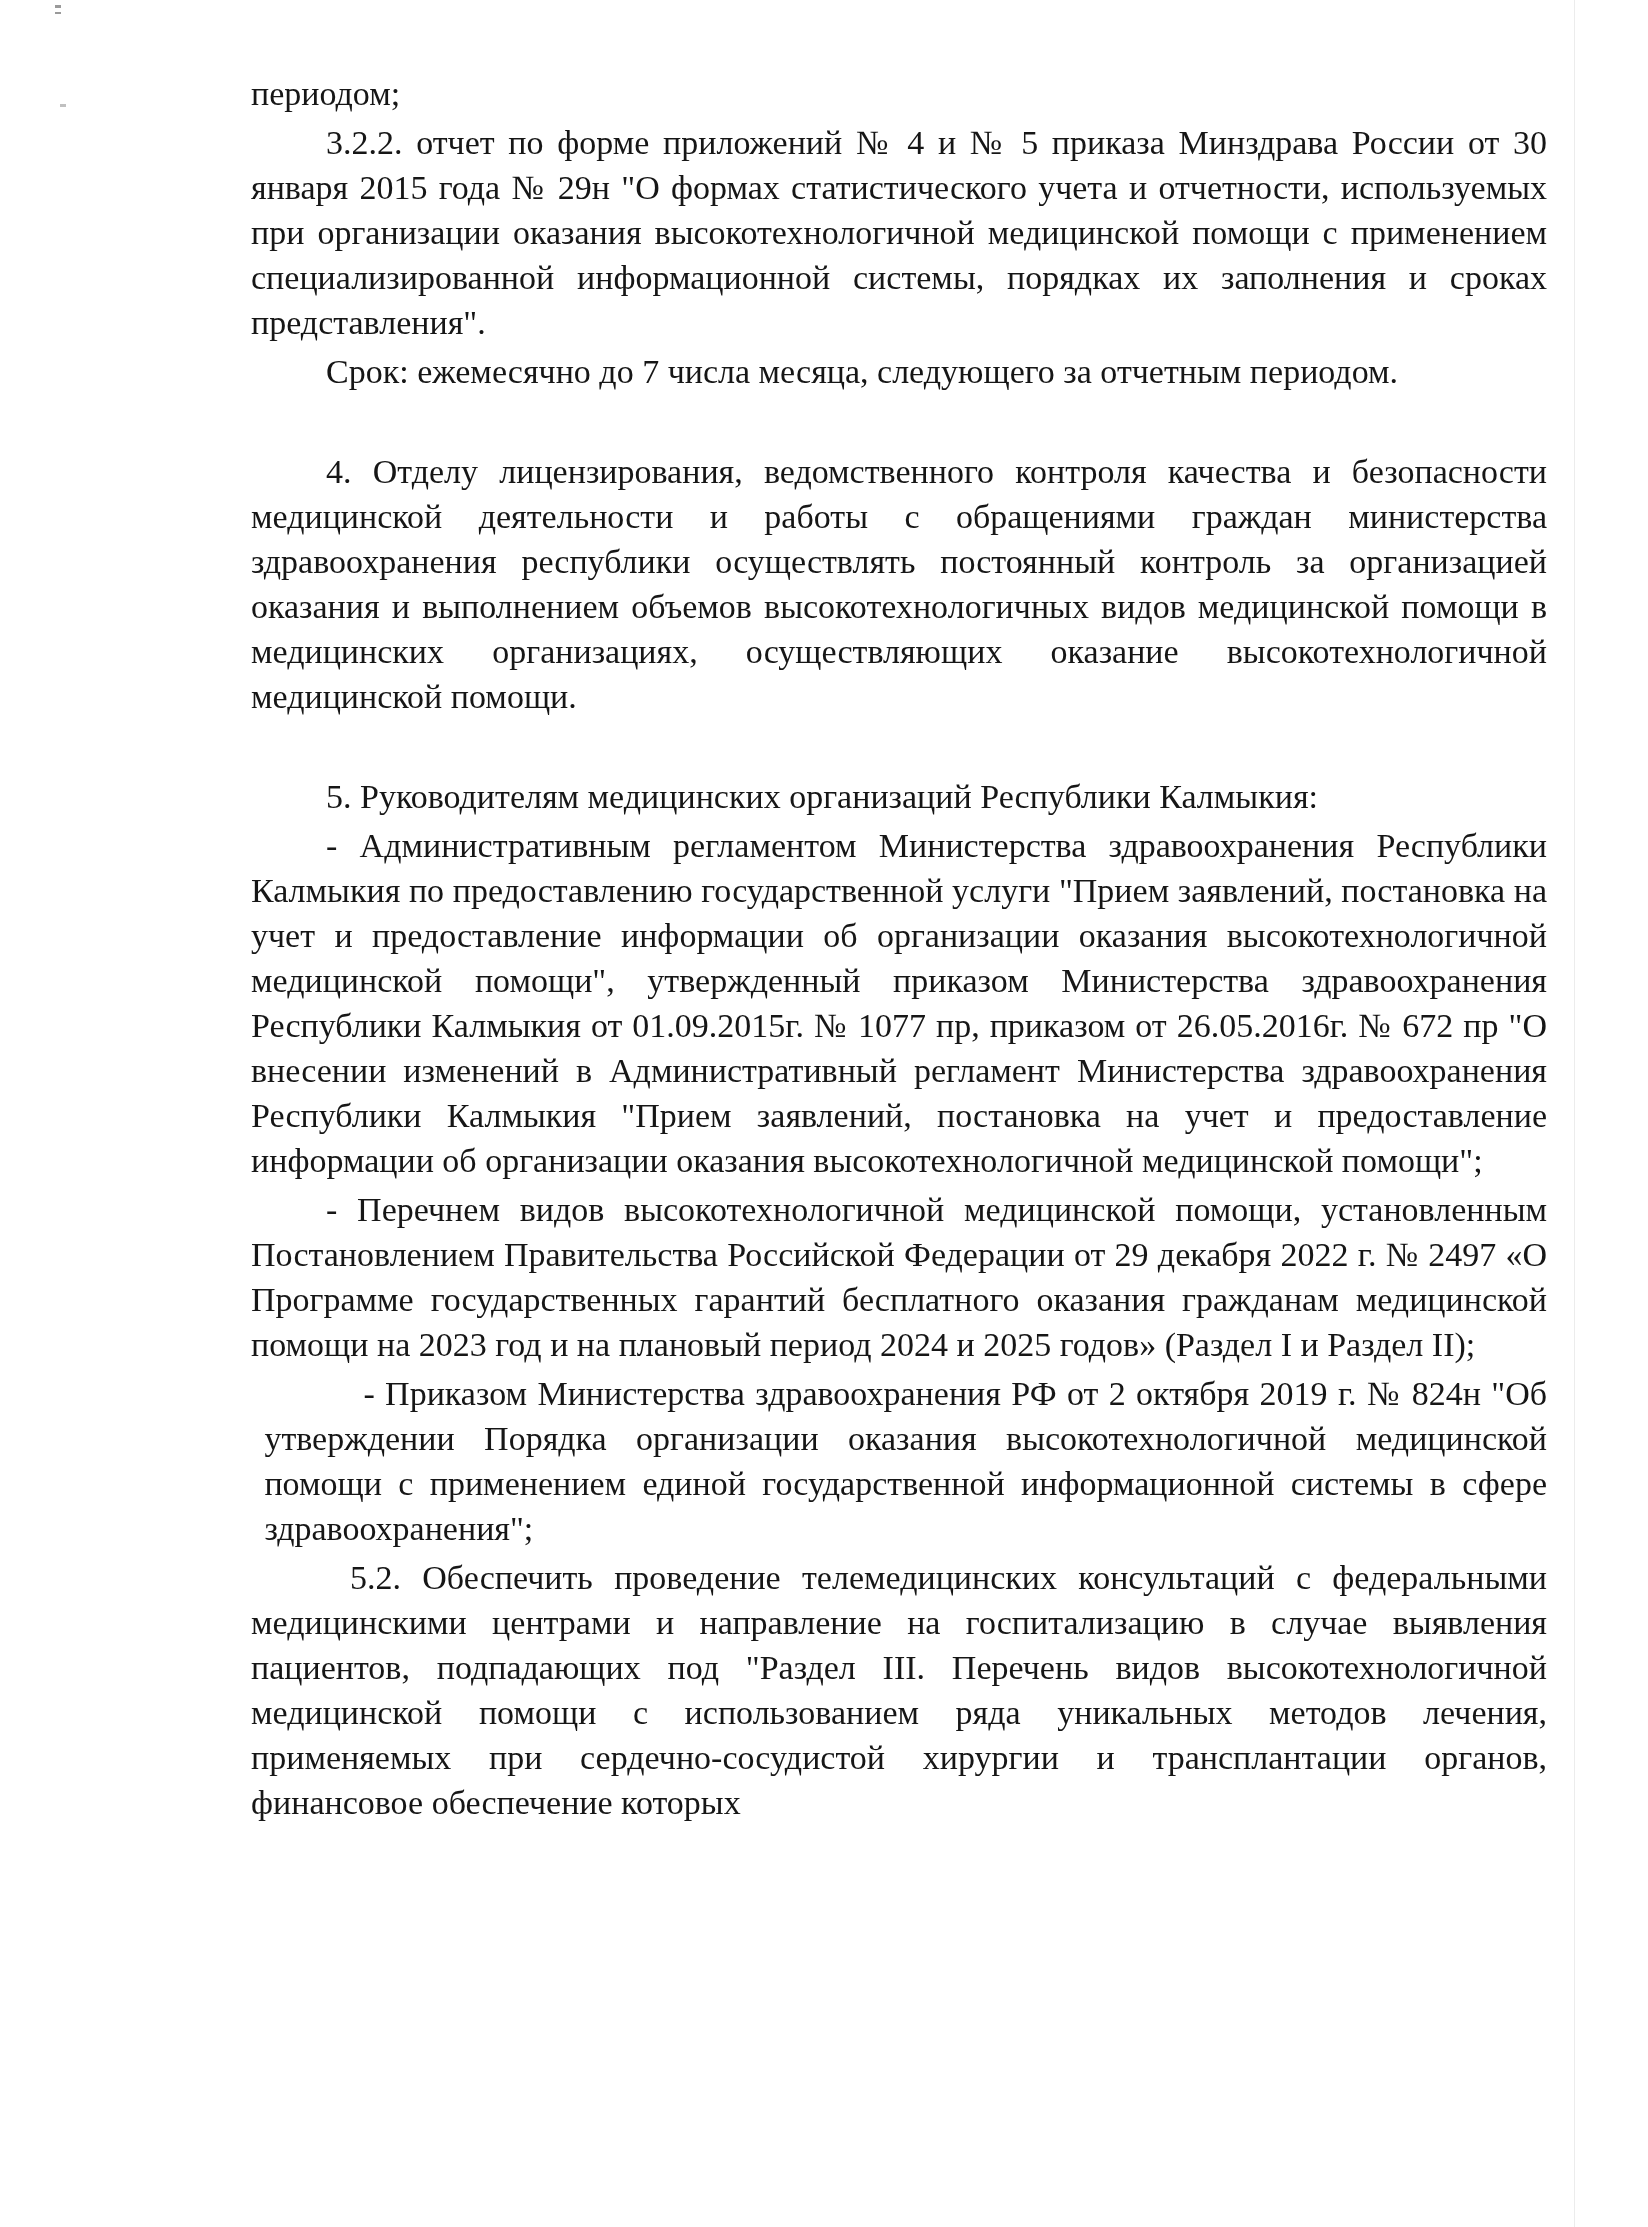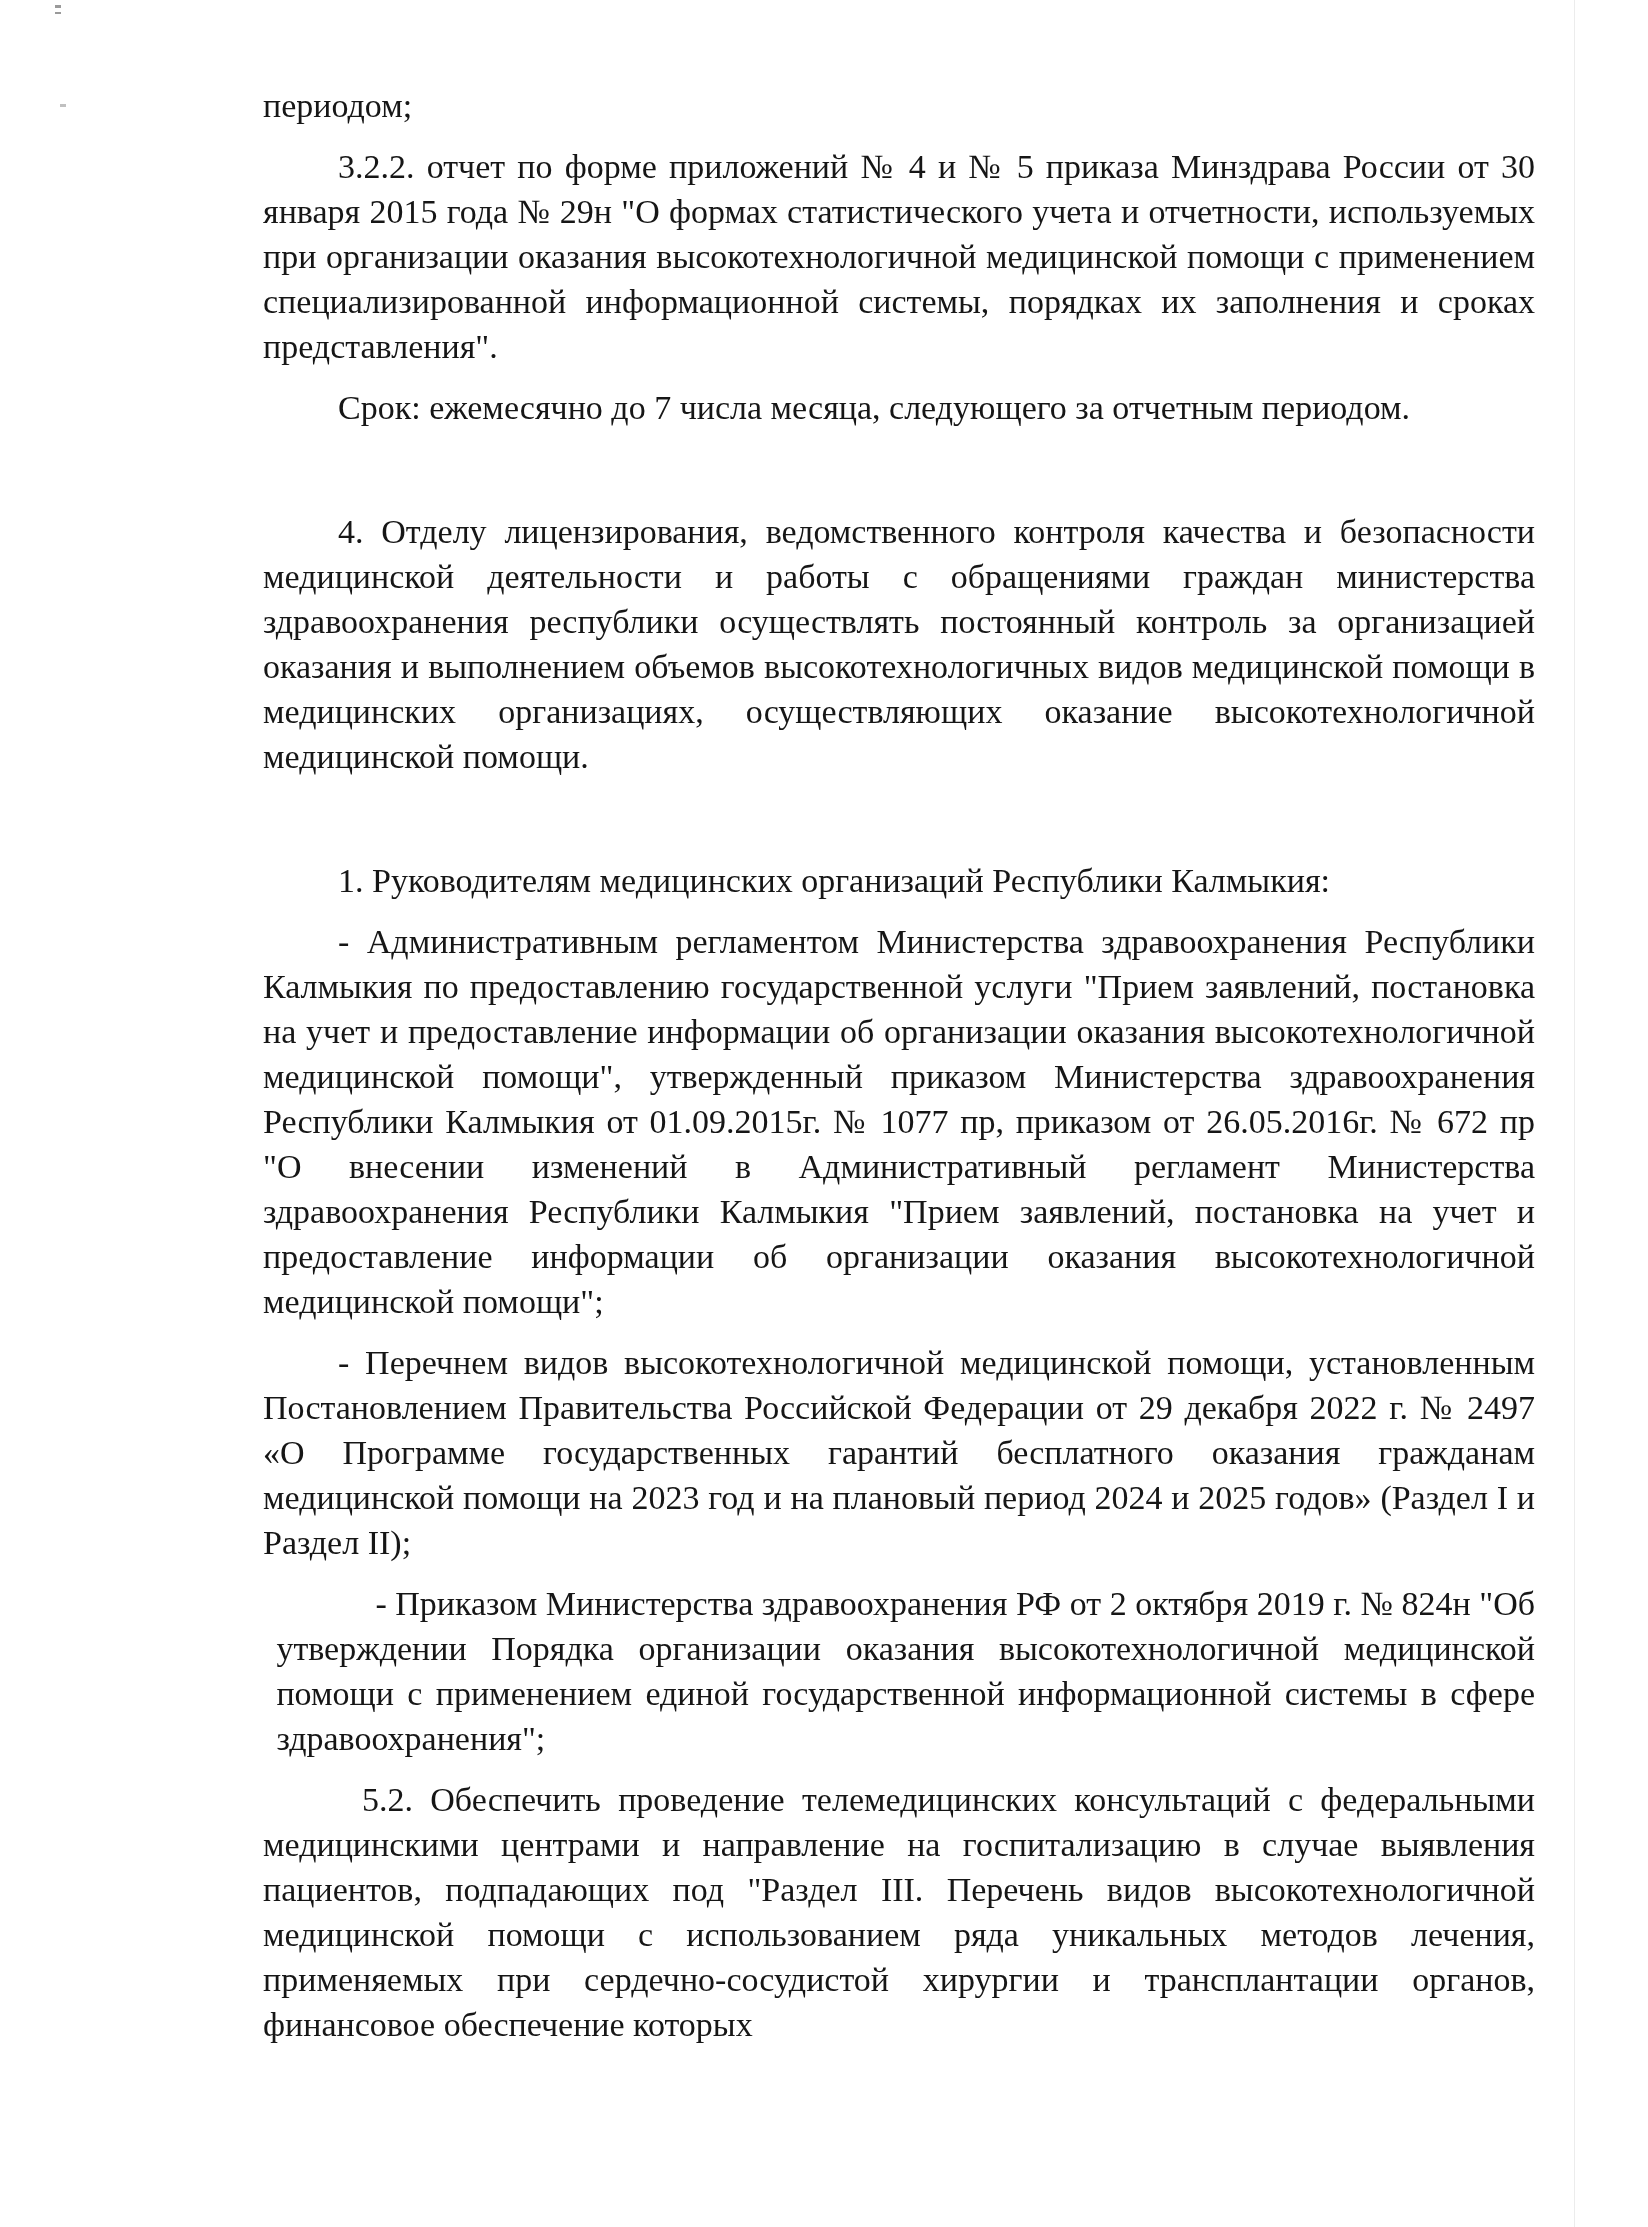--- a/index.html
+++ b/index.html
@@ -7,21 +7,21 @@
   .page {
     position: absolute; left: 0; top: 0; width: 1648px; height: 2227px; background: #fff;
   }
   .scan-mark { position: absolute; background: #9a9a9a; }
   .fold-line { position: absolute; left: 1574px; top: 0; width: 1.3px; height: 2227px; background: #ececec; }
   .text {
     position: absolute; left: 247px; top: 67px; width: 1304px;
     font-family: "Liberation Serif", "DejaVu Serif", serif;
     font-size: 34px; line-height: 45px; color: #161616;
   }
-  .p { margin: 16px; text-align: justify; text-align-last: left; }
+  .p { margin: 4px; text-align: justify; text-align-last: left; }
   .indent { text-indent: 75px; }
   .indent2 { text-indent: 99px; }
   .hang { padding-left: 13.4px; }
   .gap-lg { height: 47px; }
 </style>
 </head>
 <body>
 
 <div class="page">
   <div class="scan-mark" style="left:55px;top:5.4px;width:6px;height:2.7px;"></div>
@@ -29,20 +29,20 @@
   <div class="scan-mark" style="left:60px;top:104px;width:6px;height:2.7px;background:#c0c0c0;"></div>
   <div class="fold-line"></div>
 
   <div class="text">
     <p class="p">периодом;</p>
     <p class="p indent">3.2.2. отчет по форме приложений № 4 и № 5 приказа Минздрава России от 30 января 2015 года № 29н "О формах статистического учета и отчетности, используемых при организации оказания высокотехнологичной медицинской помощи с применением специализированной информационной системы, порядках их заполнения и сроках представления".</p>
     <p class="p indent">Срок: ежемесячно до 7 числа месяца, следующего за отчетным периодом.</p>
     <div class="gap-lg"></div>
     <p class="p indent">4. Отделу лицензирования, ведомственного контроля качества и безопасности медицинской деятельности и работы с обращениями граждан министерства здравоохранения республики осуществлять постоянный контроль за организацией оказания и выполнением объемов высокотехнологичных видов медицинской помощи в медицинских организациях, осуществляющих оказание высокотехнологичной медицинской помощи.</p>
     <div class="gap-lg"></div>
-    <p class="p indent">1. Руководителям медицинских организаций Республики Калмыкия:</p>
+    <p class="p indent">5. Руководителям медицинских организаций Республики Калмыкия:</p>
     <p class="p indent">- Административным регламентом Министерства здравоохранения Республики Калмыкия по предоставлению государственной услуги "Прием заявлений, постановка на учет и предоставление информации об организации оказания высокотехнологичной медицинской помощи", утвержденный приказом Министерства здравоохранения Республики Калмыкия от 01.09.2015г. № 1077 пр, приказом от 26.05.2016г. № 672 пр "О внесении изменений в Административный регламент Министерства здравоохранения Республики Калмыкия "Прием заявлений, постановка на учет и предоставление информации об организации оказания высокотехнологичной медицинской помощи";</p>
     <p class="p indent">- Перечнем видов высокотехнологичной медицинской помощи, установленным  Постановлением Правительства Российской Федерации  от 29 декабря 2022 г. № 2497 «О Программе государственных гарантий бесплатного оказания гражданам медицинской помощи  на  2023 год и на плановый период 2024 и 2025 годов»   (Раздел I и Раздел II);</p>
     <p class="p indent2 hang">- Приказом Министерства   здравоохранения   РФ   от   2 октября 2019 г. № 824н   "Об утверждении   Порядка   организации   оказания высокотехнологичной   медицинской помощи с применением   единой государственной информационной  системы  в сфере  здравоохранения";</p>
     <p class="p indent2">5.2. Обеспечить проведение телемедицинских консультаций  с федеральными медицинскими центрами и направление  на госпитализацию в случае  выявления пациентов, подпадающих под "Раздел III. Перечень видов высокотехнологичной медицинской помощи с использованием ряда уникальных методов лечения, применяемых при сердечно-сосудистой хирургии и трансплантации органов, финансовое обеспечение которых</p>
   </div>
 </div>
 
 
 </body></html>

